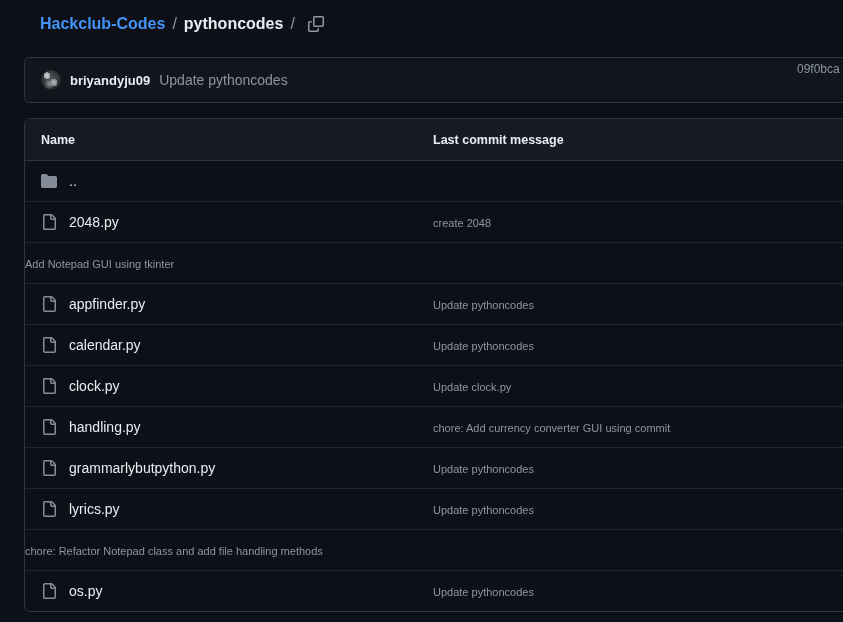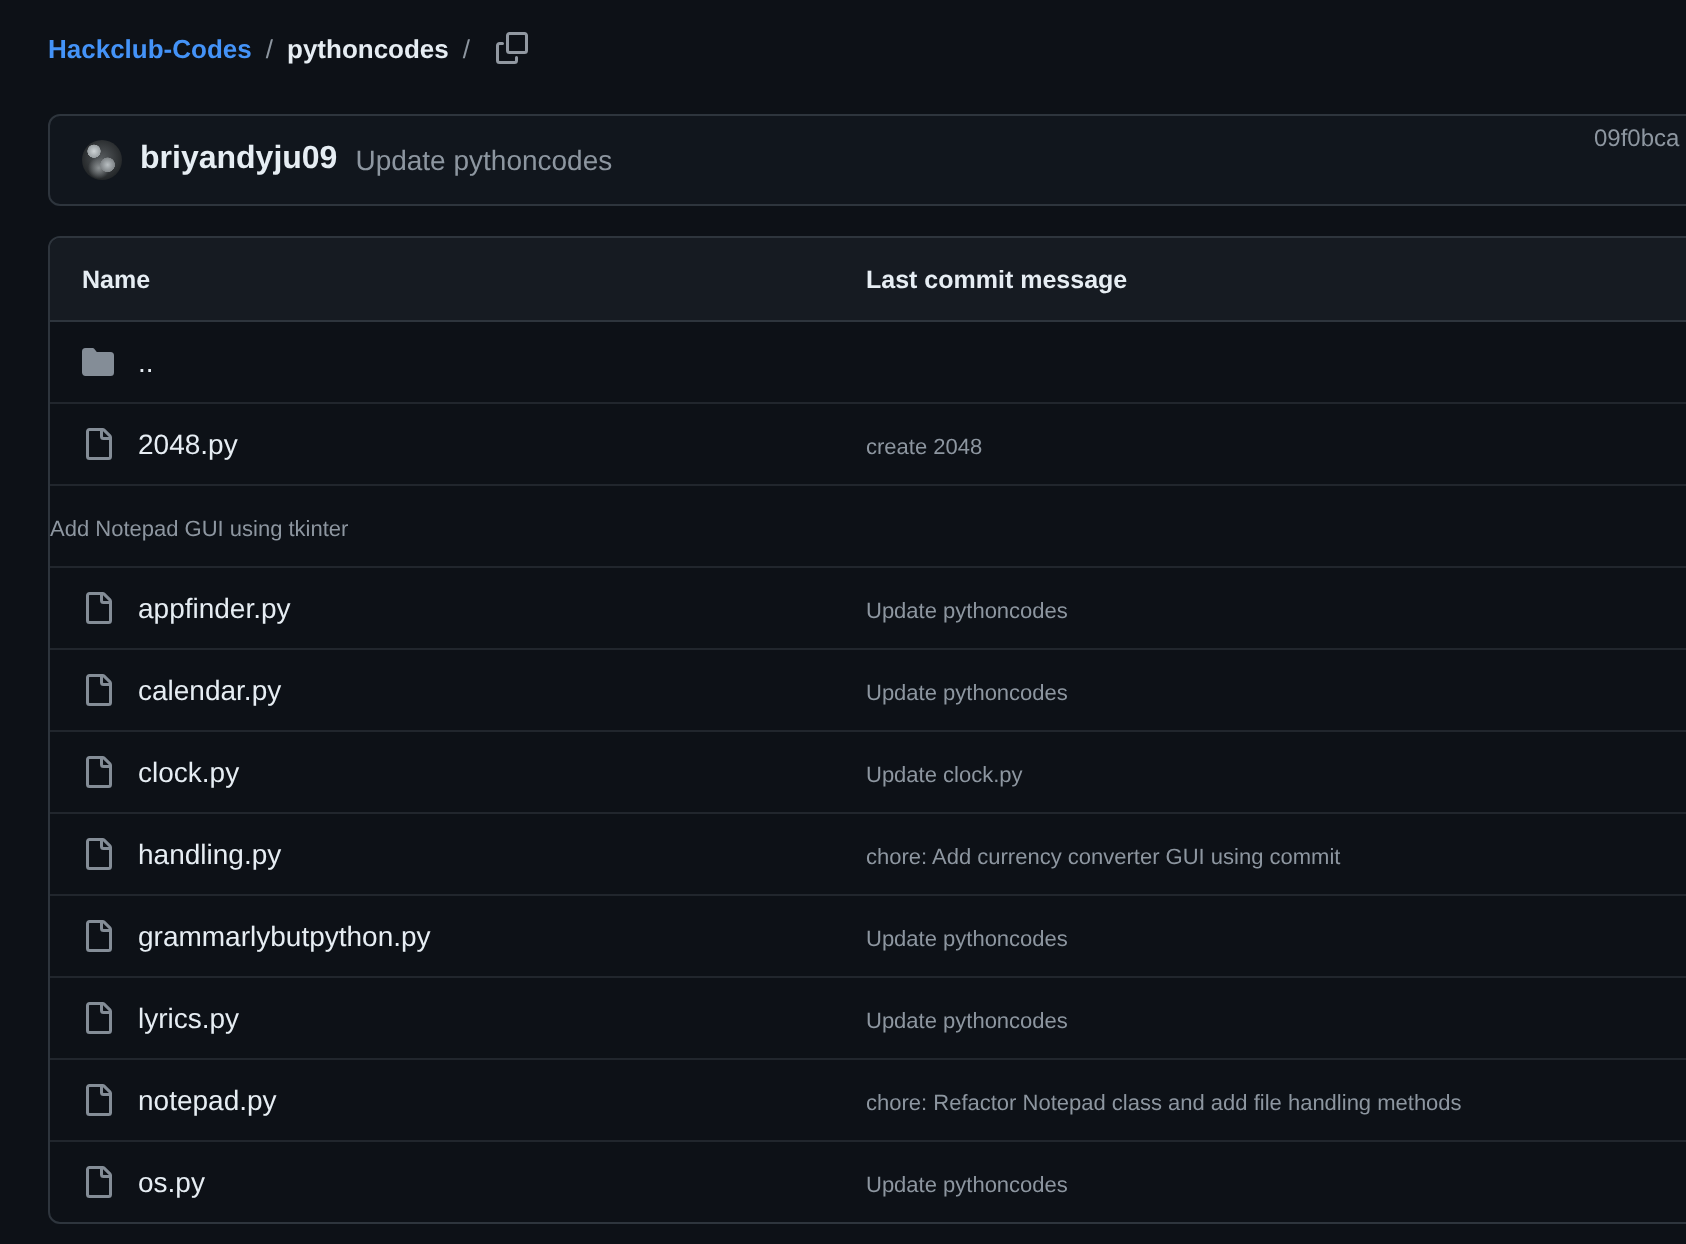--- a/index.html
+++ b/index.html
@@ -16,23 +16,23 @@
   * { margin: 0; padding: 0; box-sizing: border-box; }
   html, body {
     width: 843px; height: 622px;
     overflow: hidden;
     background: var(--background);
     font-family: "Liberation Sans", "DejaVu Sans", sans-serif;
     position: relative;
   }
   
   .breadcrumb {
-    position: absolute; left: 24px; top: 13px;
+    position: absolute; left: 40px; top: 13px;
     display: flex; align-items: center; gap: 7px;
-    font-size: 13px; color: var(--text-muted);
+    font-size: 16px; color: var(--text-muted);
     white-space: nowrap;
   }
   .breadcrumb .repo-link { color: var(--link-blue); font-weight: 600; text-decoration: none; cursor: pointer; }
   .breadcrumb .sep { color: var(--text-muted); font-weight: 400; }
   .breadcrumb .current { color: var(--text-primary); font-weight: 600; }
   .copy-btn {
     display: inline-flex; align-items: center; justify-content: center;
     margin-left: 3px; color: #9198a1; cursor: pointer;
     width: 22px; height: 22px; border-radius: 4px;
   }
@@ -48,21 +48,21 @@
   }
   .avatar {
     width: 20px; height: 20px; border-radius: 50%; flex: none;
     margin-right: 9px; cursor: pointer;
     background:
       radial-gradient(circle at 30% 28%, #cfd4d6 0%, #9aa0a3 16%, rgba(0,0,0,0) 17%),
       radial-gradient(circle at 64% 62%, #b9bfc2 0%, #7f8487 20%, rgba(0,0,0,0) 21%),
       radial-gradient(circle at 42% 70%, #8d9294 0%, rgba(0,0,0,0) 30%),
       radial-gradient(circle at 50% 45%, #55595c 0%, #1e2123 80%);
   }
-  .commit-author { font-size: 16px; font-weight: 700; color: var(--text-primary); margin-right: 9px; cursor: pointer; }
+  .commit-author { font-size: 13px; font-weight: 700; color: var(--text-primary); margin-right: 9px; cursor: pointer; }
   .commit-msg { font-size: 14px; color: var(--text-muted); cursor: pointer; }
   .commit-hash {
     position: absolute; left: 772px; top: 4px;
     font-size: 12px; color: var(--text-muted);
     white-space: nowrap; cursor: pointer;
   }
   
   .files-box {
     position: absolute; left: 24px; top: 118px;
     width: 876px;
@@ -248,29 +248,20 @@
         </svg>
       </span>
       <span class="file-name">lyrics.py</span>
     </div>
     <div class="cell-msg">
       <span class="msg-link">Update pythoncodes</span>
     </div>
   </div>
 
   <div class="file-row">
-    <div class="cell-name">
-
-      <span class="row-icon icon-file">
-        <svg width="16" height="16" viewBox="0 0 16 16" fill="currentColor" aria-hidden="true">
-          <path d="M2 1.75C2 .784 2.784 0 3.75 0h6.586c.464 0 .909.184 1.237.513l2.914 2.914c.329.328.513.773.513 1.237v9.586A1.75 1.75 0 0 1 13.25 16h-9.5A1.75 1.75 0 0 1 2 14.25Zm1.75-.25a.25.25 0 0 0-.25.25v12.5c0 .138.112.25.25.25h9.5a.25.25 0 0 0 .25-.25V6h-2.75A1.75 1.75 0 0 1 9 4.25V1.5Zm6.75.062V4.25c0 .138.112.25.25.25h2.688l-.011-.013-2.914-2.914Z"></path>
-        </svg>
-      </span>
-      <span class="file-name">notepad.py</span>
-    </div>
     <div class="cell-msg">
       <span class="msg-link">chore: Refactor Notepad class and add file handling methods</span>
     </div>
   </div>
 
   <div class="file-row">
     <div class="cell-name">
 
       <span class="row-icon icon-file">
         <svg width="16" height="16" viewBox="0 0 16 16" fill="currentColor" aria-hidden="true">

